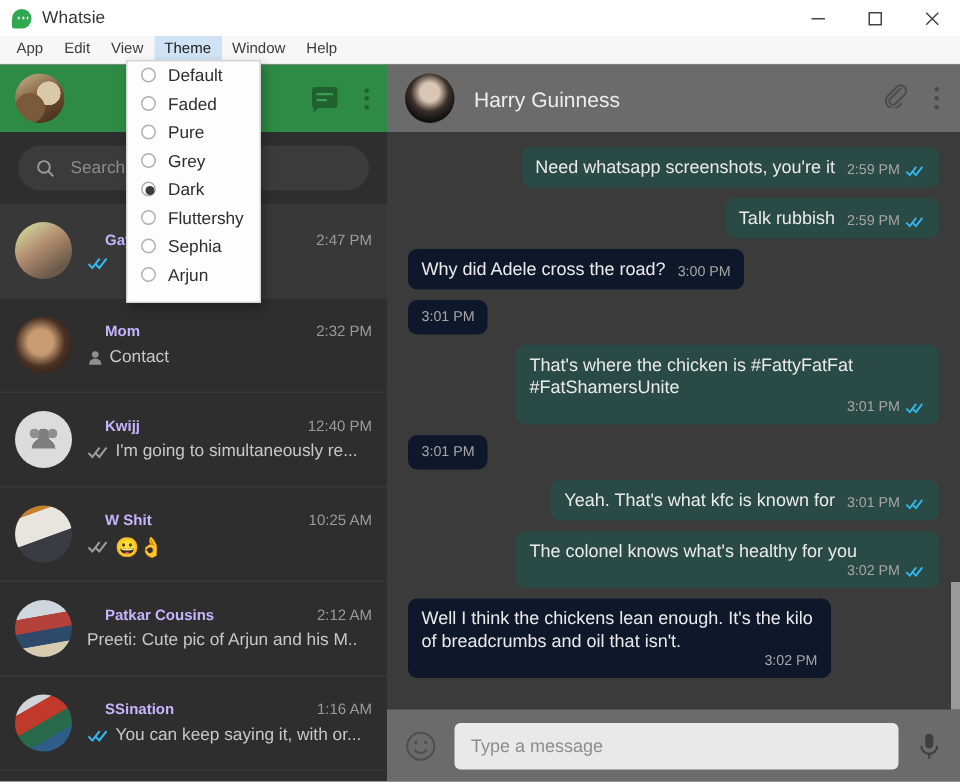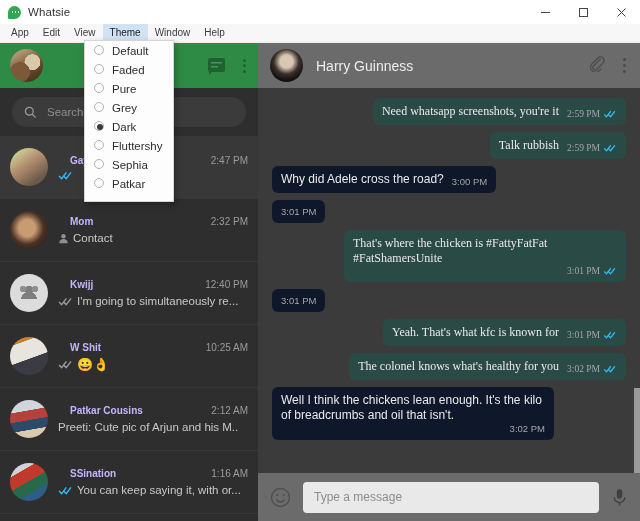--- a/index.html
+++ b/index.html
@@ -150,21 +150,21 @@
 
   .msgs { flex: 1; position: relative; overflow: hidden; padding: 10px 14px 0 14px; }
   .msg { display: flex; margin-bottom: 7px; }
   .msg.out { justify-content: flex-end; }
   .msg.in  { justify-content: flex-start; }
   .bubble2 {
     max-width: 282px; border-radius: 6px; padding: 6px 9px 6px 9px;
     position: relative; display: flex; flex-wrap: wrap; align-items: flex-end;
     column-gap: 8px;
   }
-  .msg.out .bubble2 { background: #2a4a45; font-family: Liberation Serif, serif; }
+  .msg.out .bubble2 { background: #2a4a45; }
   .msg.in  .bubble2 { background: #0f172a; justify-content: space-between; }
   .btext { font-size: 12px; color: #eaeaea; line-height: 15px; }
   .bmeta { display: flex; align-items: center; gap: 3px; margin-left: auto; }
   .btime { font-size: 9.5px; color: #a6a6a6; white-space: nowrap; }
   .bticks { color: #34b7f1; display: inline-flex; }
   .bubble2.wide { width: 100%; }
 
   .composer {
     height: 48px; background: #6b6b6b; display: flex; align-items: center;
     padding: 0 12px; gap: 12px; flex: none;
@@ -569,17 +569,17 @@
     <div class="dd-item">
       <span class="radio"></span>
       <span class="dd-label">Fluttershy</span>
     </div>
     <div class="dd-item">
       <span class="radio"></span>
       <span class="dd-label">Sephia</span>
     </div>
     <div class="dd-item">
       <span class="radio"></span>
-      <span class="dd-label">Patkar</span>
+      <span class="dd-label">Arjun</span>
     </div>
   </div>
 
 </div>
 
 </body></html>

